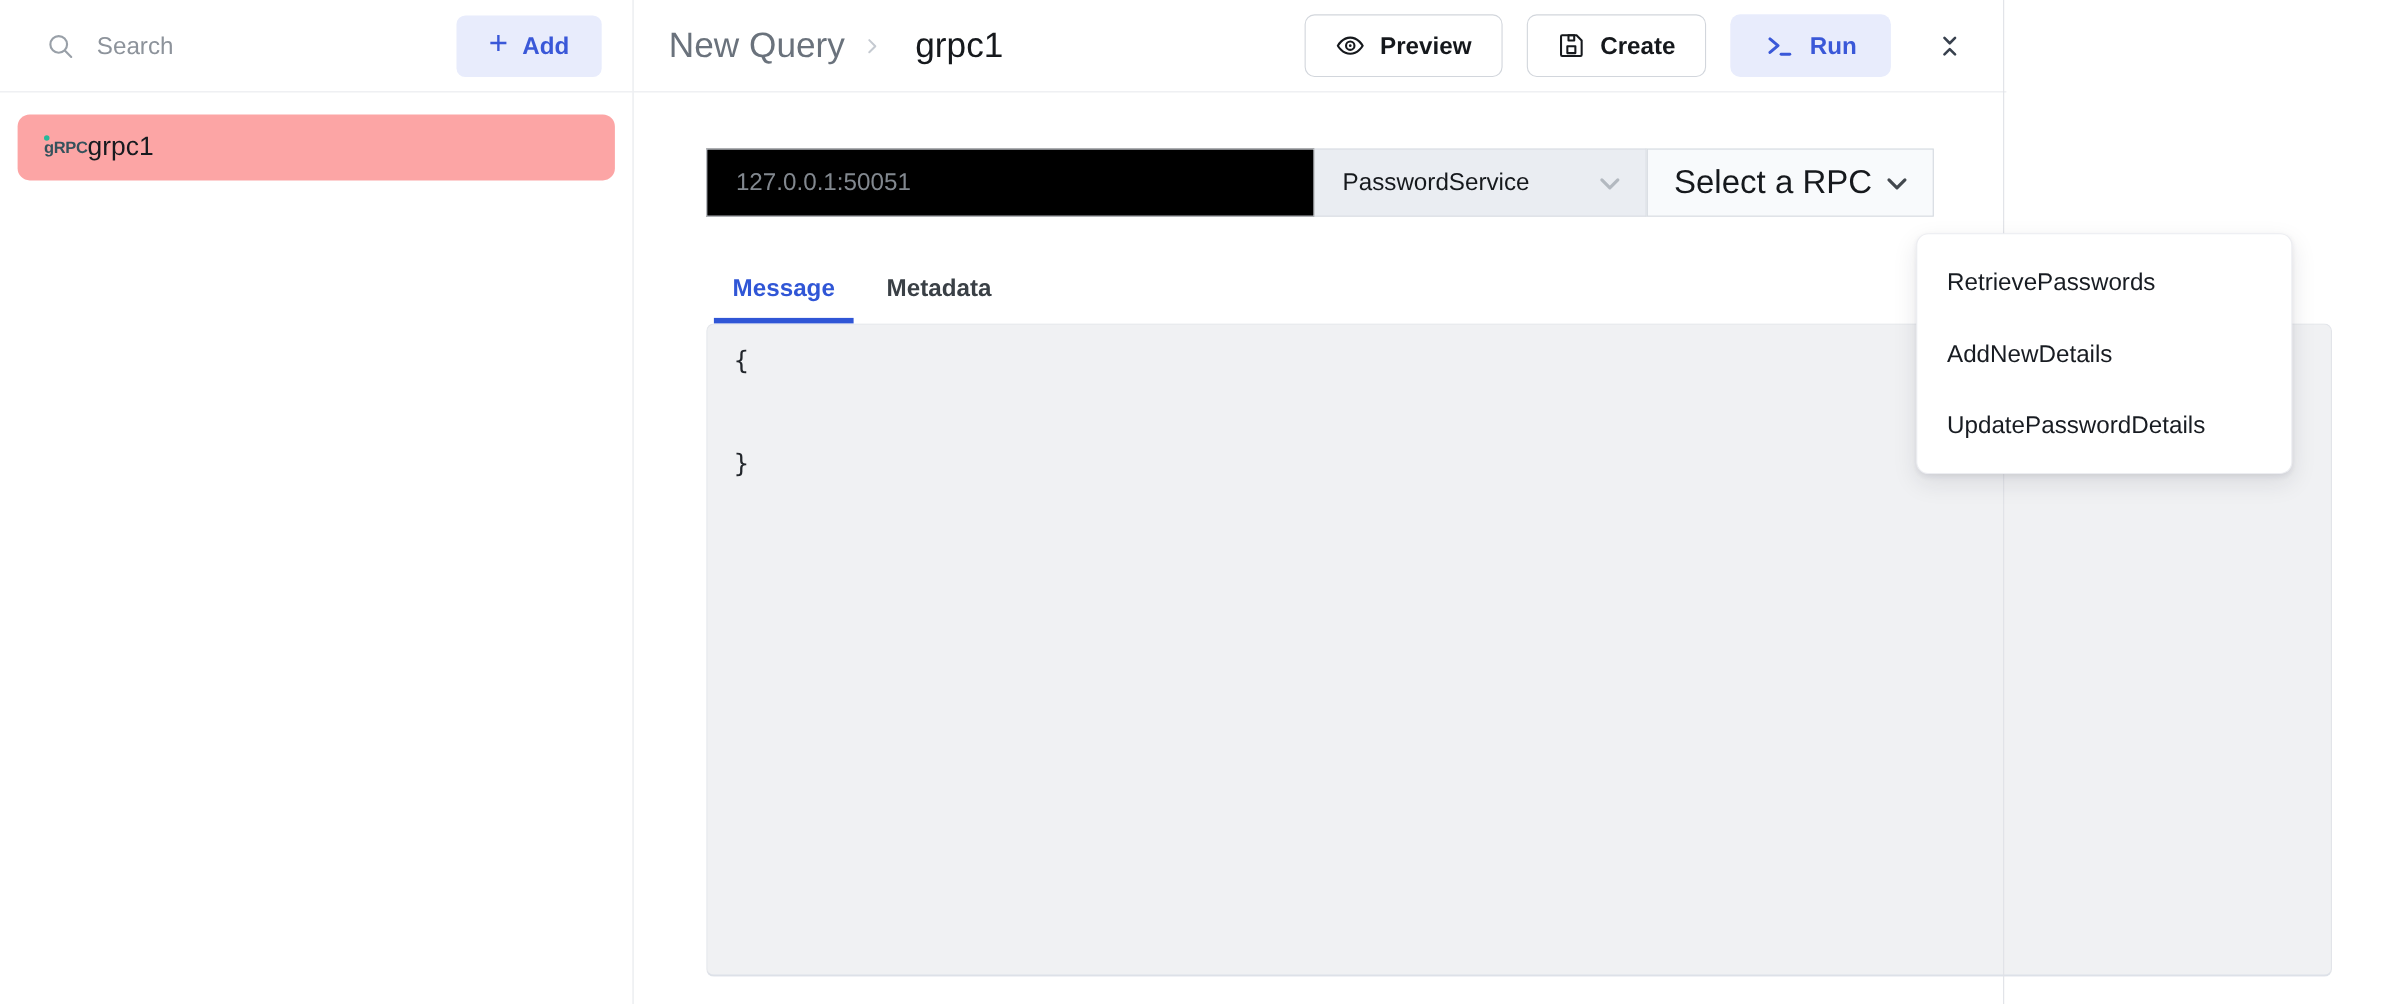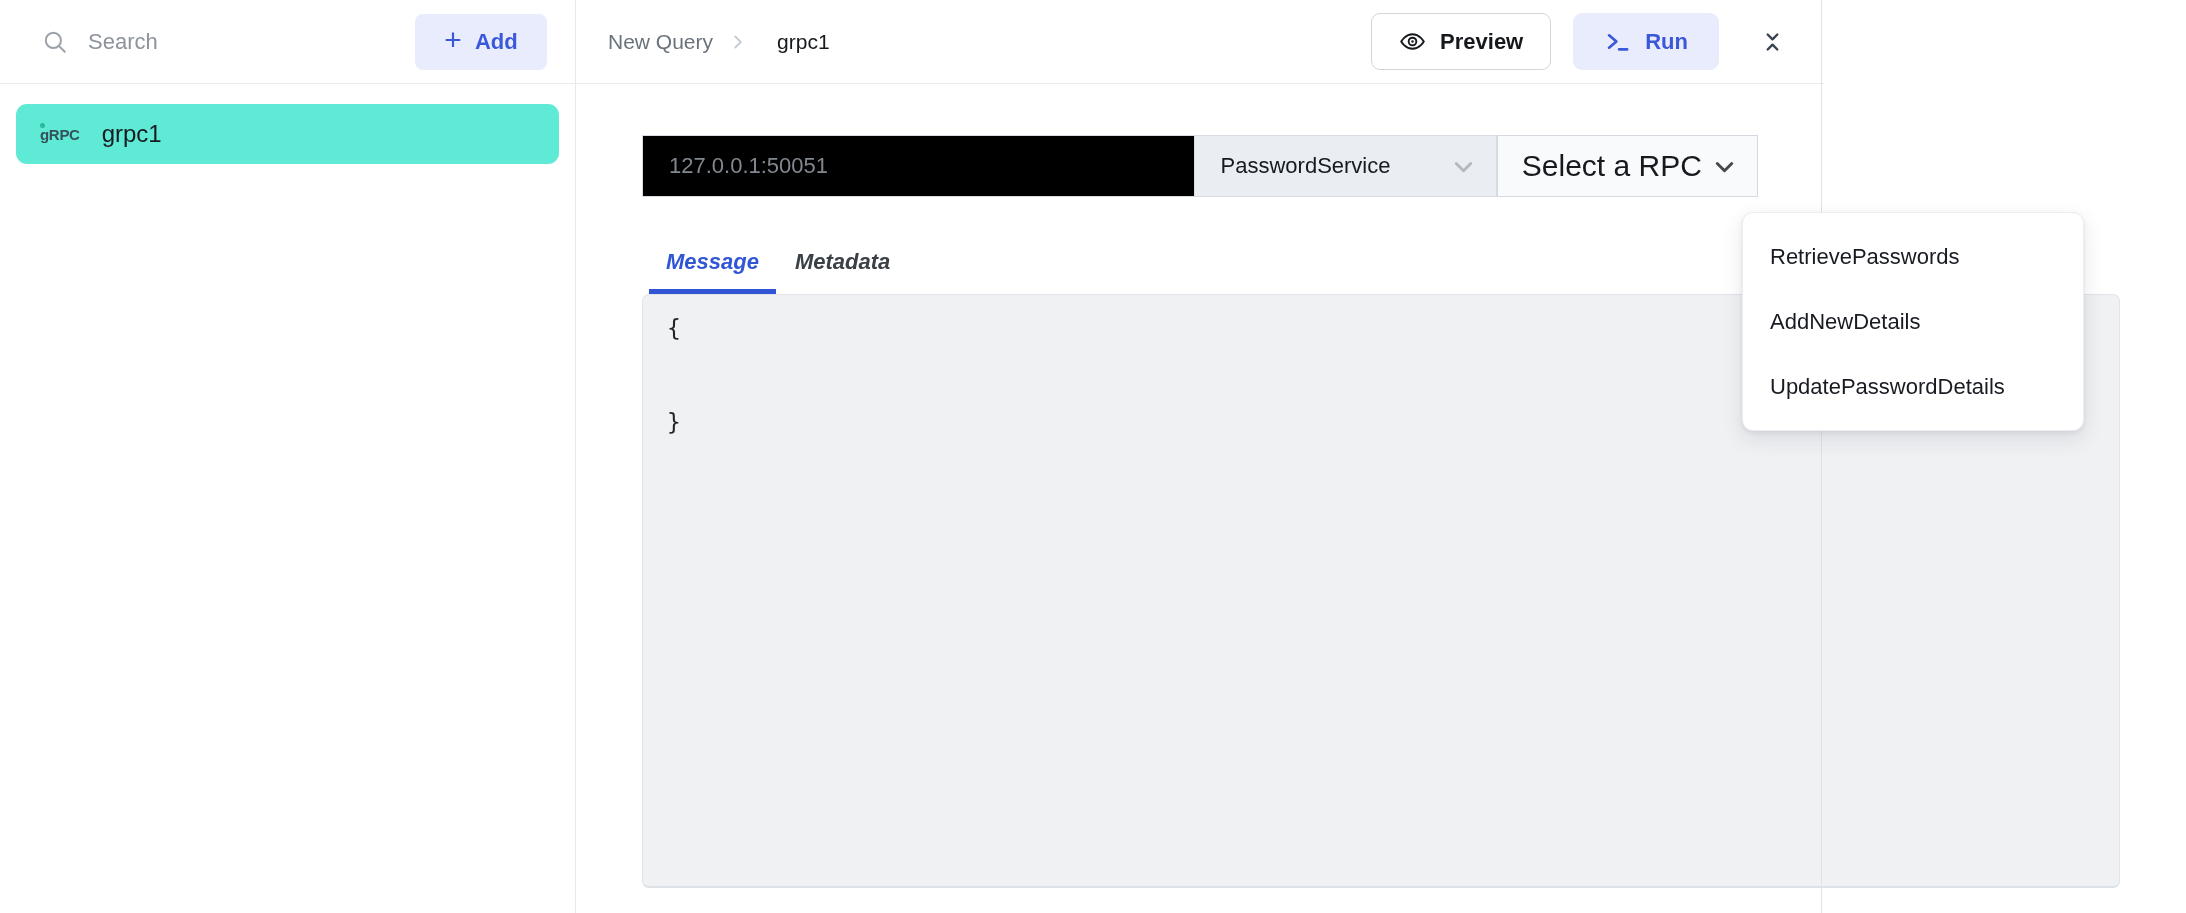--- a/index.html
+++ b/index.html
@@ -14,46 +14,46 @@
 
   
   .sidebar { width: 576px; min-width: 576px; height: 100%; border-right: 1px solid #e5e8ec; display: flex; flex-direction: column; background: #fff; }
   .sidebar-header { height: 84px; min-height: 84px; border-bottom: 1px solid #e8eaee; display: flex; align-items: center; padding: 0 28px 0 42px; gap: 18px; }
   .search-box { display: flex; align-items: center; gap: 18px; flex: 1; min-width: 0; }
   .search-input { border: none; outline: none; font-size: 22px; color: #16191d; width: 100%; background: transparent; font-family: "Liberation Sans", sans-serif; }
   .search-input::placeholder { color: #8d939b; }
   .add-btn { width: 132px; height: 56px; border-radius: 8px; background: #e8ecfc; color: #3a58d8; font-size: 22px; font-weight: 600; display: flex; align-items: center; justify-content: center; gap: 13px; border: none; cursor: pointer; font-family: "Liberation Sans", sans-serif; flex: none; }
   .plus-glyph { font-size: 30px; font-weight: 400; line-height: 1; margin-top: -3px; }
   .sidebar-list { padding: 20px 16px; }
-  .ds-item { height: 60px; background: #5eead4; border-radius: 11px; display: flex; align-items: center; padding: 12px 24px; gap: 22px; cursor: pointer; }
+  .ds-item { height: 60px; background: #fca5a5; border-radius: 11px; display: flex; align-items: center; padding: 12px 24px; cursor: pointer; }
   .grpc-logo { font-size: 15px; font-weight: 700; color: #35525c; letter-spacing: -0.3px; position: relative; flex: none; }
   .grpc-logo .dot { position: absolute; top: -3px; left: 0px; width: 5px; height: 5px; border-radius: 50%; background: #27b99a; }
   .ds-label { font-size: 24px; color: #171a1f; }
 
   
   .main { flex: 1; display: flex; flex-direction: column; position: relative; min-width: 0; }
   .main-header { height: 84px; min-height: 84px; border-bottom: 1px solid #e8eaee; display: flex; align-items: center; padding: 0 34px 0 32px; }
-  .breadcrumb { display: flex; align-items: center; gap: 14px; font-size: 21px; }
+  .breadcrumb { display: flex; align-items: center; gap: 14px; font-size: 32px; }
   .bc-parent { color: #6a727c; }
   .bc-current { color: #16191d; margin-left: 14px; }
   .header-actions { margin-left: auto; display: flex; gap: 22px; }
   .btn { height: 57px; border: 1.5px solid #d2d6dc; border-radius: 9px; background: #fff; display: flex; align-items: center; gap: 14px; padding: 0 27px; font-size: 22px; font-weight: 600; color: #15181c; cursor: pointer; font-family: "Liberation Sans", sans-serif; }
   .btn-run { background: #e8ecfc; border: none; color: #3a58d8; padding: 0 31px; }
   .collapse-btn { margin-left: 14px; background: none; border: none; cursor: pointer; display: flex; align-items: center; padding: 4px; }
 
   
   .query-area { position: relative; padding: 51px 66px 0; flex: 1; }
   .connect-row { display: flex; height: 62px; }
   .url-input { width: 738px; height: 62px; background: #000000; border: 1px solid #d9dde3; color: #82888f; font-size: 22px; padding: 0 26px; outline: none; font-family: "Liberation Sans", sans-serif; }
   .service-select { width: 398px; background: #eaedf2; border: 1px solid #d9dde3; border-left: none; display: flex; align-items: center; justify-content: space-between; padding: 0 18px 0 26px; font-size: 22px; color: #16191d; cursor: pointer; }
   .service-select .chev { color: #b3b9c0; display: flex; }
   .rpc-select { width: 342px; background: #f8fafc; border: 1px solid #d4d9df; display: flex; align-items: center; justify-content: space-between; padding: 0 18px 0 24px; font-size: 30px; color: #16191d; cursor: pointer; }
   .rpc-select .chev { color: #43484e; display: flex; }
 
-  .tabs { display: flex; margin: 52px 0 0 7px; gap: 2px; font-style: italic; }
+  .tabs { display: flex; margin: 52px 0 0 7px; gap: 13px; }
   .tab { padding: 0 17px 14px; font-size: 22px; font-weight: 600; color: #3a4046; cursor: pointer; border-bottom: 5px solid transparent; }
   .tab.active { color: #3056d6; font-weight: 700; border-bottom-color: #3056d6; }
 
   .editor { width: 1478px; height: 594px; background: #f0f1f3; border: 1px solid #e2e4e9; border-bottom: 2px solid #dde1e8; border-radius: 7px; font-family: "DejaVu Sans Mono", monospace; font-size: 23px; line-height: 47px; padding: 10px 24px; color: #22262b; white-space: pre; cursor: text; }
 
   
   .dropdown { position: absolute; left: 1166px; top: 128px; width: 342px; background: #fff; border: 1px solid #ecedf1; border-radius: 11px; box-shadow: 0 8px 22px rgba(25,30,50,0.10), 0 2px 5px rgba(25,30,50,0.07); padding: 11px 0; z-index: 5; }
   .dropdown-item { height: 65px; display: flex; align-items: center; padding: 0 27px; font-size: 22px; color: #181c22; cursor: pointer; border-radius: 6px; }
 
   svg { display: block; flex: none; }
@@ -106,20 +106,30 @@
           <span>
             <svg width="27" height="27" viewBox="0 0 24 24" fill="none" stroke="#16191d" stroke-width="1.7">
               <path d="M2 12s3.5-6.5 10-6.5S22 12 22 12s-3.5 6.5-10 6.5S2 12 2 12z"></path>
               <circle cx="12" cy="12" r="3.4"></circle>
               <circle cx="12" cy="12" r="1.1" fill="#16191d" stroke="none"></circle>
             </svg>
           </span>
           <span>Preview</span>
         </button>
 
+        <button class="btn">
+          <span>
+            <svg width="25" height="25" viewBox="0 0 24 24" fill="none" stroke="#16191d" stroke-width="1.8" stroke-linejoin="round">
+              <path d="M20 21H4a1 1 0 0 1-1-1V4a1 1 0 0 1 1-1h12.5L21 7.5V20a1 1 0 0 1-1 1z"></path>
+              <rect x="9.5" y="3" width="5" height="4.5"></rect>
+              <rect x="8.5" y="12.5" width="7" height="6"></rect>
+            </svg>
+          </span>
+          <span>Create</span>
+        </button>
 
         <button class="btn btn-run">
           <span>
             <svg width="27" height="27" viewBox="0 0 24 24" fill="none" stroke="#3a58d8" stroke-width="2.4" stroke-linecap="round" stroke-linejoin="round">
               <path d="M4.5 6.5l6.5 5.5-6.5 5.5"></path>
               <path d="M13.5 19h7"></path>
             </svg>
           </span>
           <span>Run</span>
         </button>

